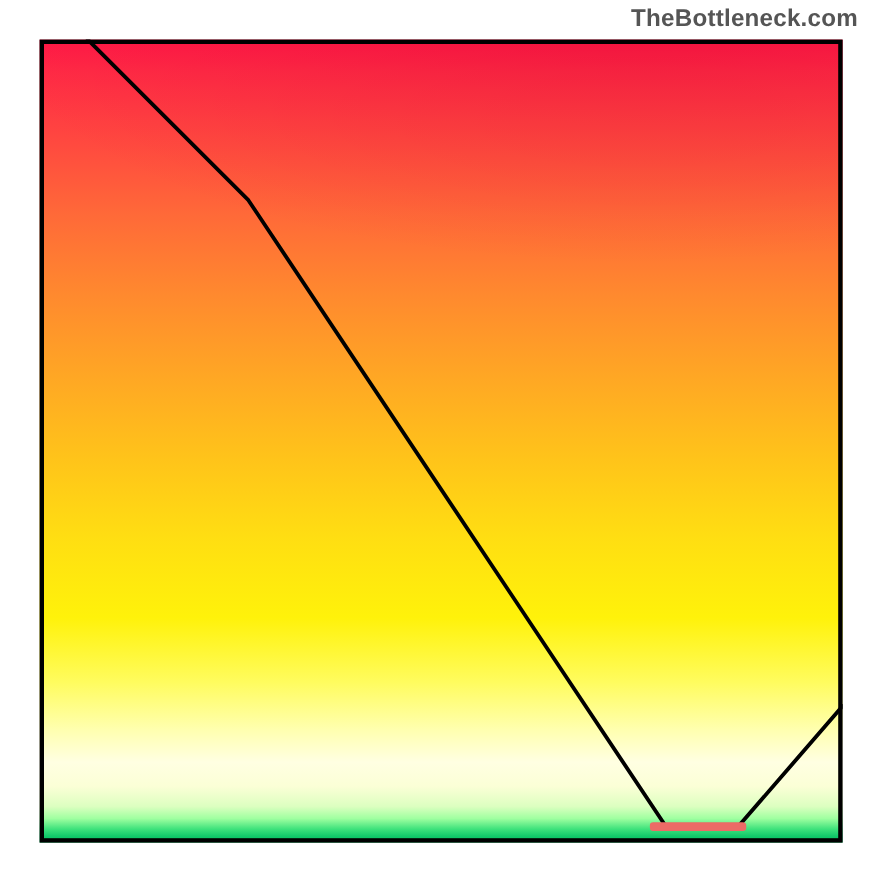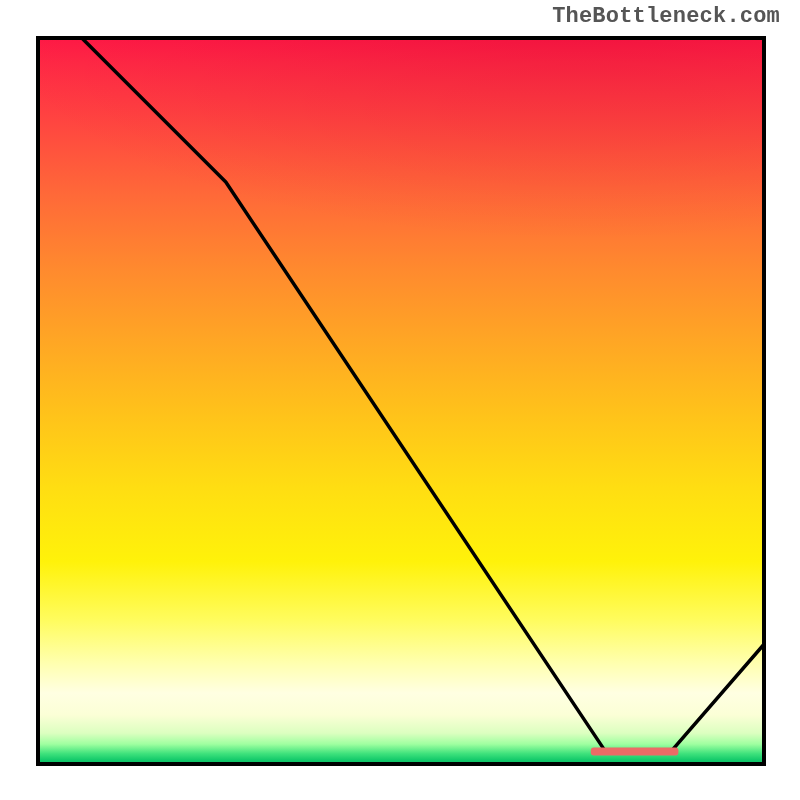--- a/index.html
+++ b/index.html
@@ -8,21 +8,20 @@
     width: 800px;
     height: 800px;
     background: #ffffff;
     font-family: Arial, Helvetica, sans-serif;
     overflow: hidden;
   }
   .container {
     position: relative;
     width: 800px;
     height: 800px;
-    font-family: Liberation Mono, monospace;
   }
   .watermark {
     position: absolute;
     top: 4px;
     right: 20px;
     font-size: 22px;
     font-weight: bold;
     color: #555555;
     letter-spacing: 0.2px;
   }

